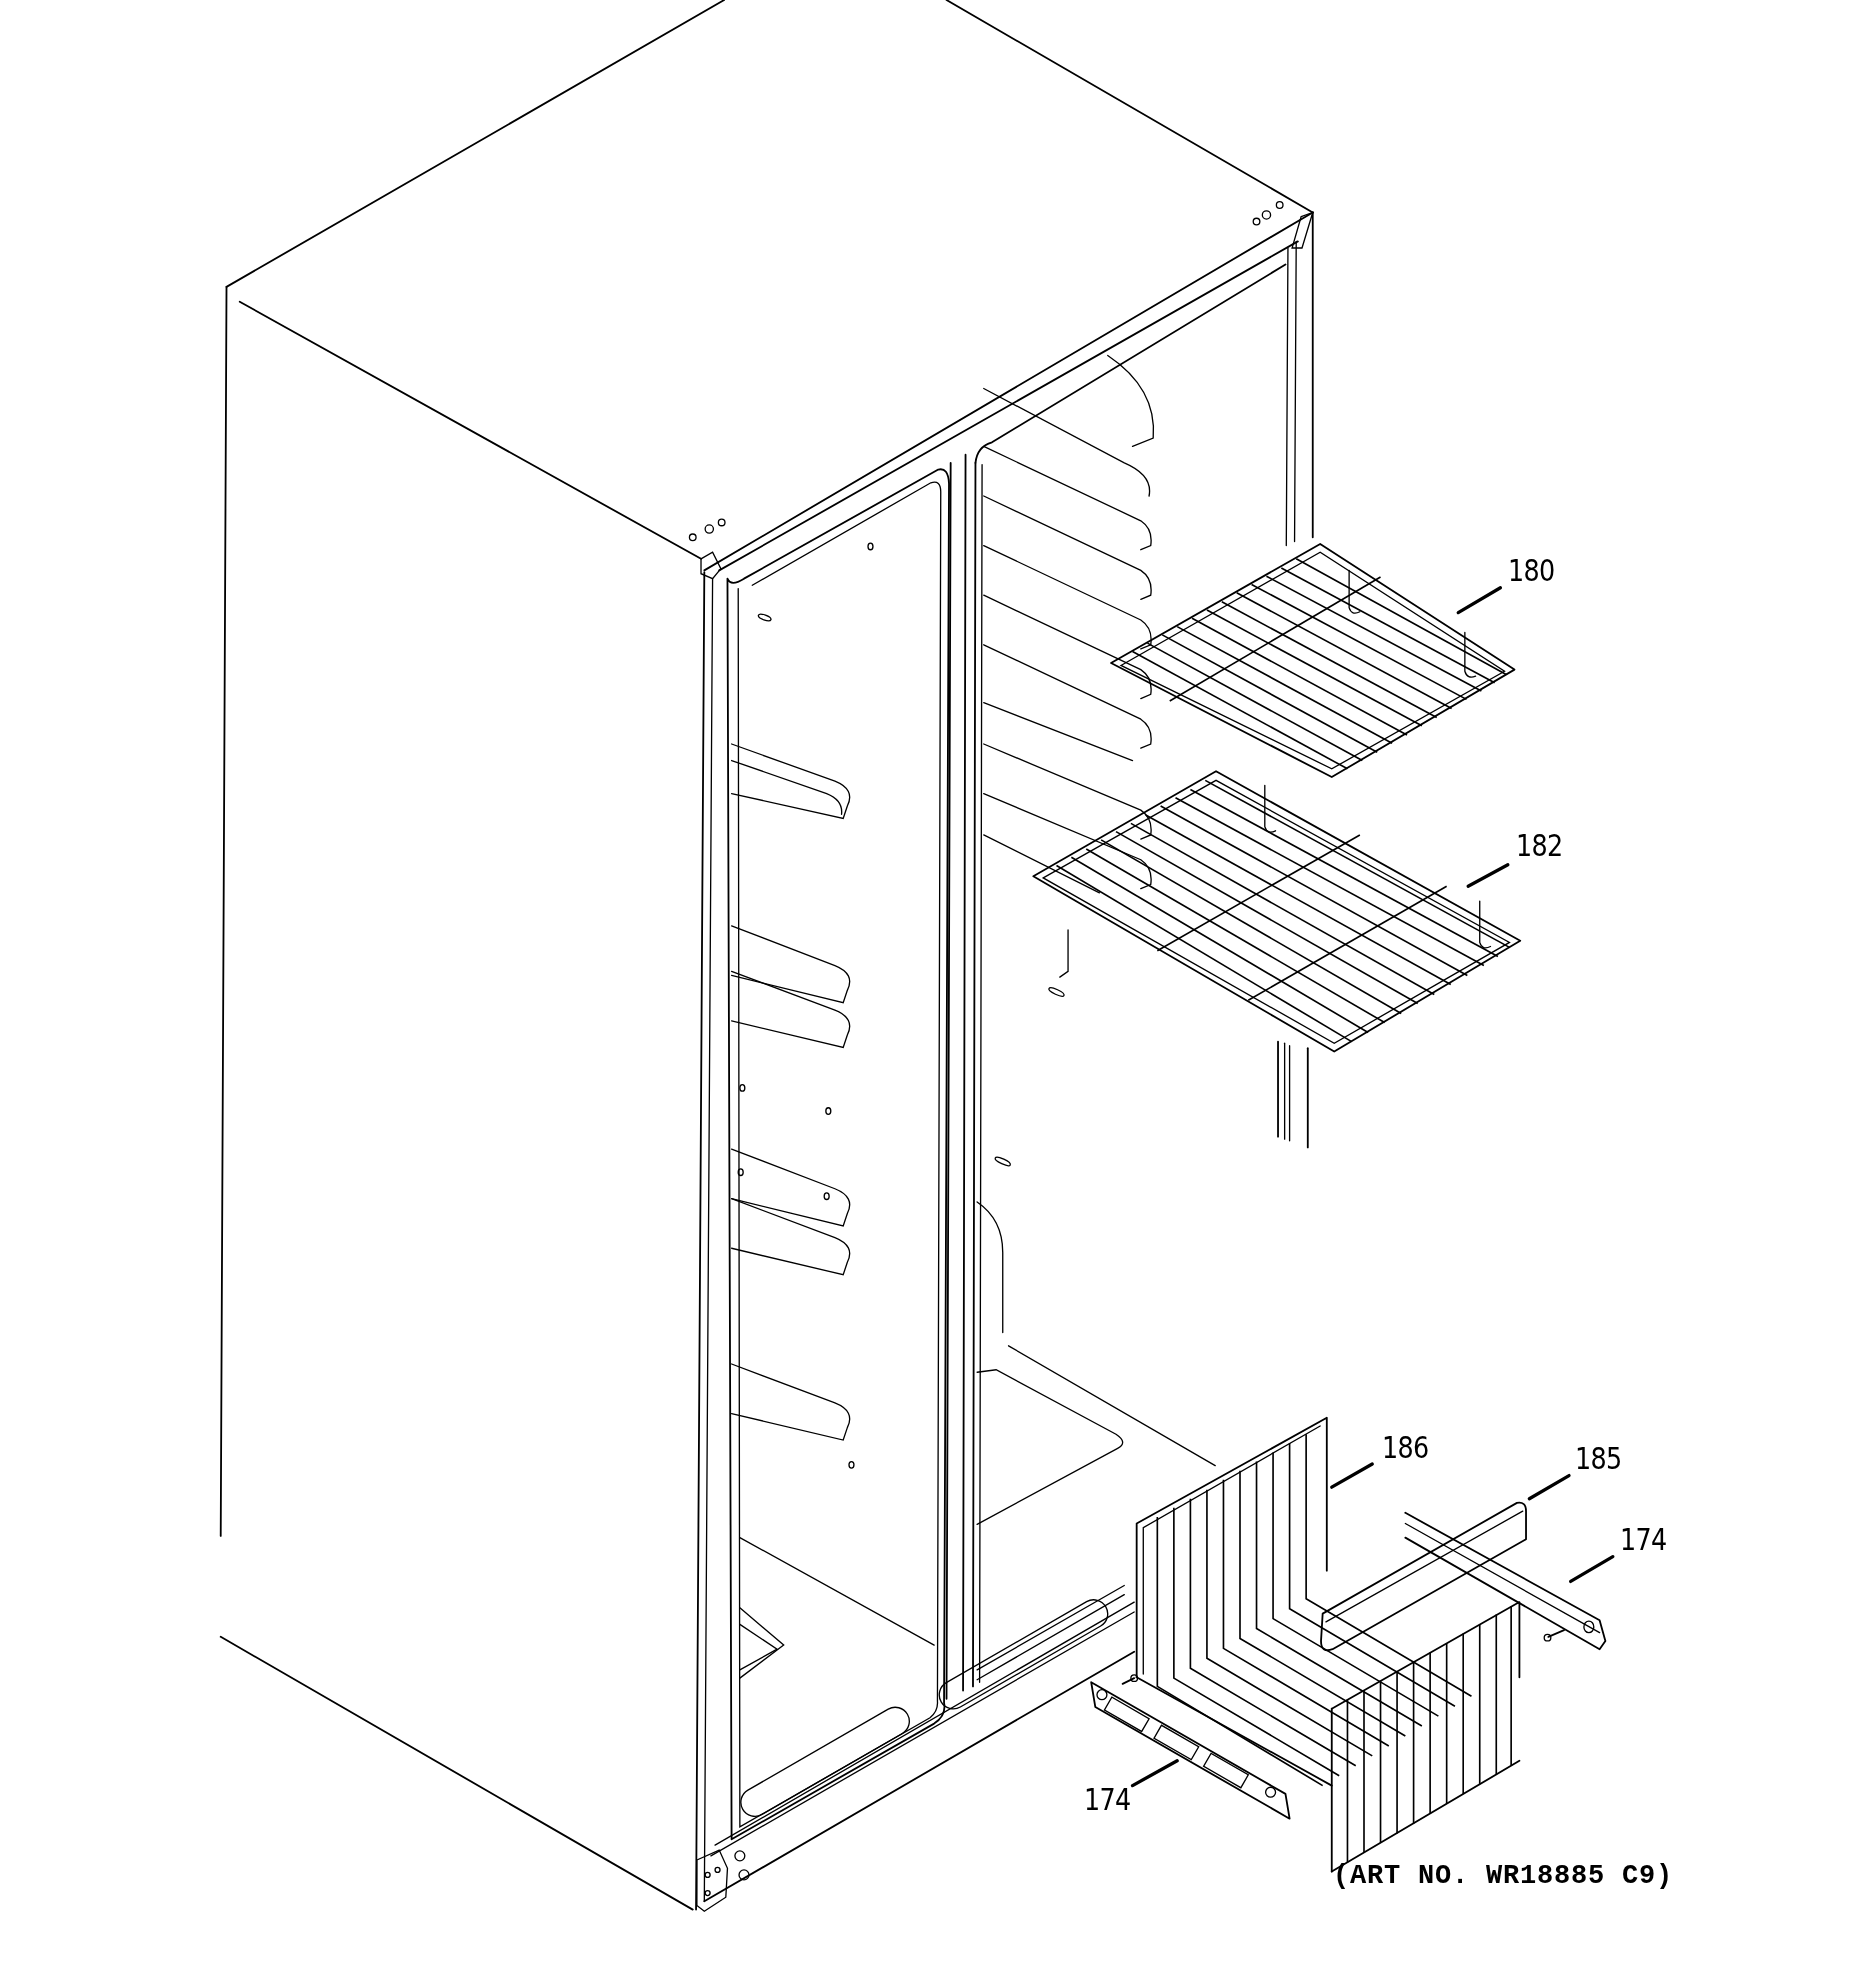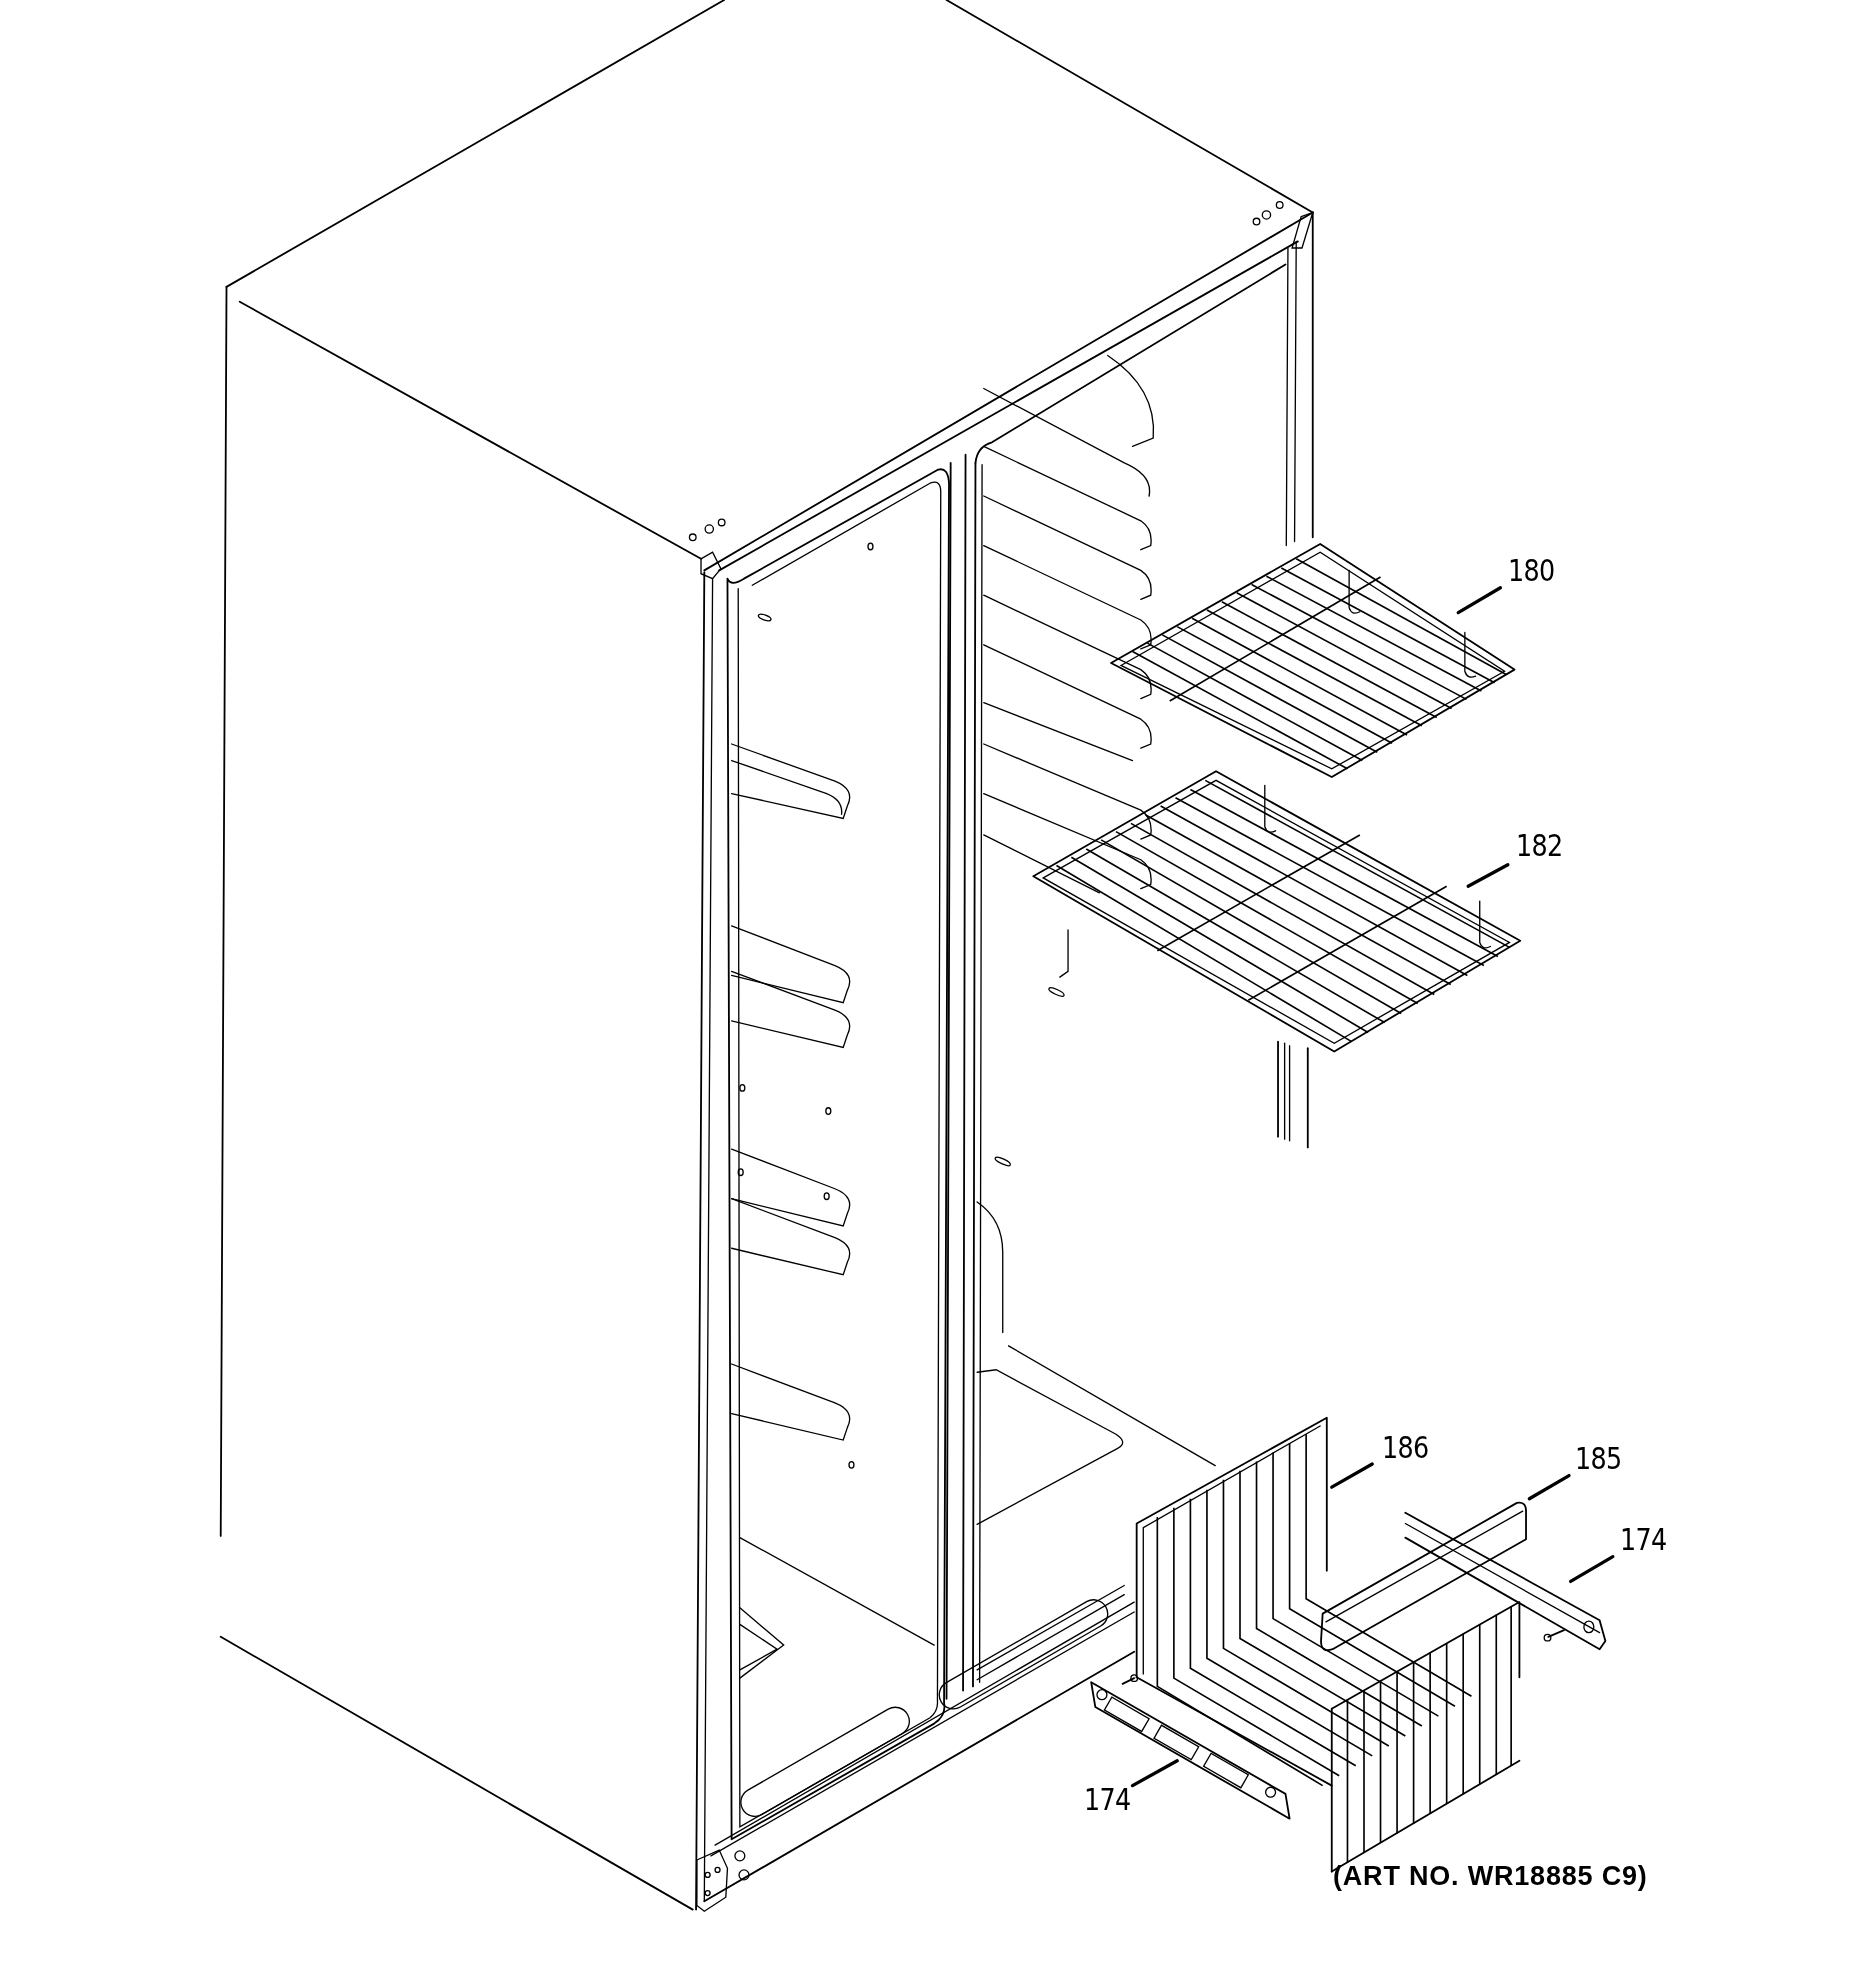--- a/index.html
+++ b/index.html
@@ -3,21 +3,21 @@
 <meta charset="utf-8">
 <style>
   html, body { margin: 0; padding: 0; background: #ffffff; }
   #canvas { position: relative; width: 1752px; height: 1984px; background: #ffffff; overflow: hidden; }
   svg { position: absolute; left: 0; top: 0; }
   .ln { fill: none; stroke: #000; stroke-width: 2.2; stroke-linejoin: round; stroke-linecap: round; }
   .thin { fill: none; stroke: #000; stroke-width: 1.6; stroke-linecap: round; }
   .bold { fill: none; stroke: #000; stroke-width: 4; stroke-linecap: round; }
   .wire { fill: none; stroke: #000; stroke-width: 2; }
   .callout { position: absolute; font-family: "DejaVu Sans", sans-serif; font-size: 31px; color: #000; transform: scaleX(0.82); transform-origin: left top; line-height: 1; letter-spacing: -0.8px; }
-  .artno { position: absolute; font-family: Liberation Sans, sans-serif; font-weight: bold; font-size: 27px; color: #000; letter-spacing: 0.8px; }
+  .artno { position: absolute; font-family: Liberation Mono, monospace; font-weight: bold; font-size: 27px; color: #000; letter-spacing: 0.8px; }
 </style>
 </head>
 <body>
 
 <div id="canvas">
 
   <svg width="1860" height="1984" viewBox="0 0 2250 2400">
 
     <g>
 

